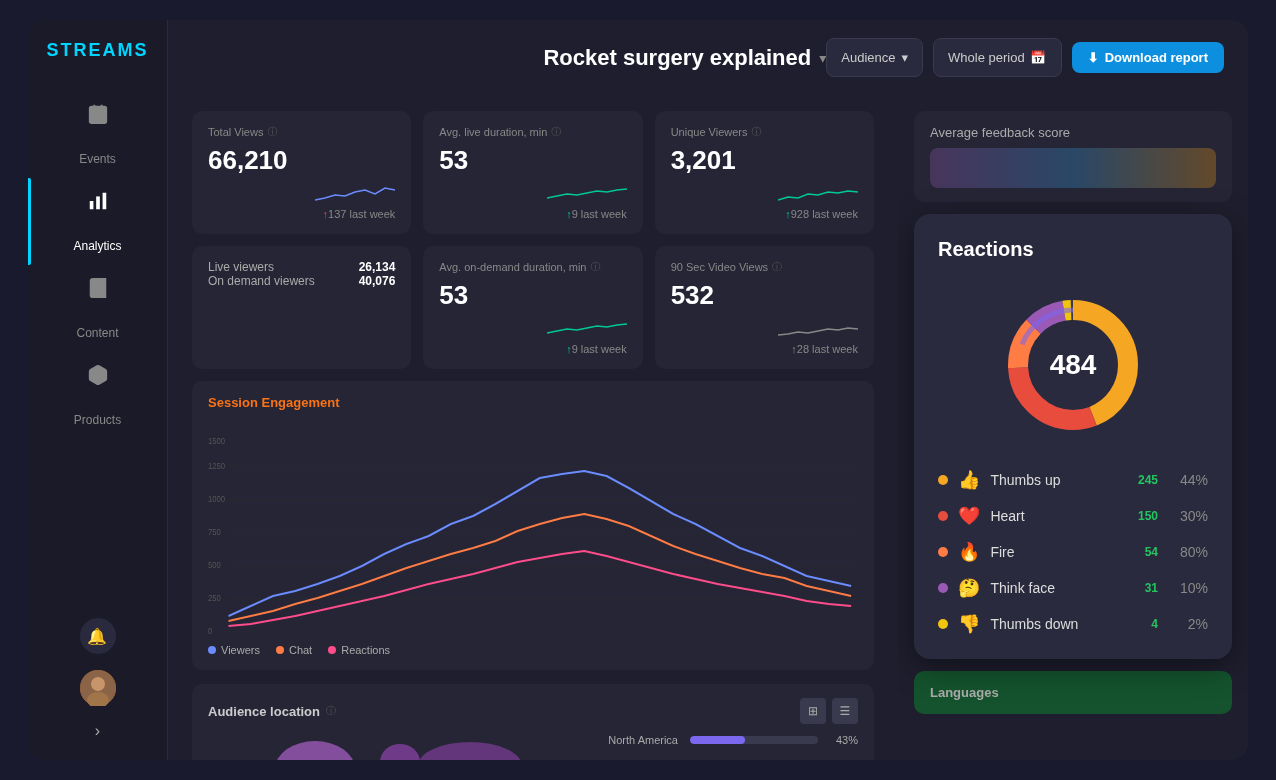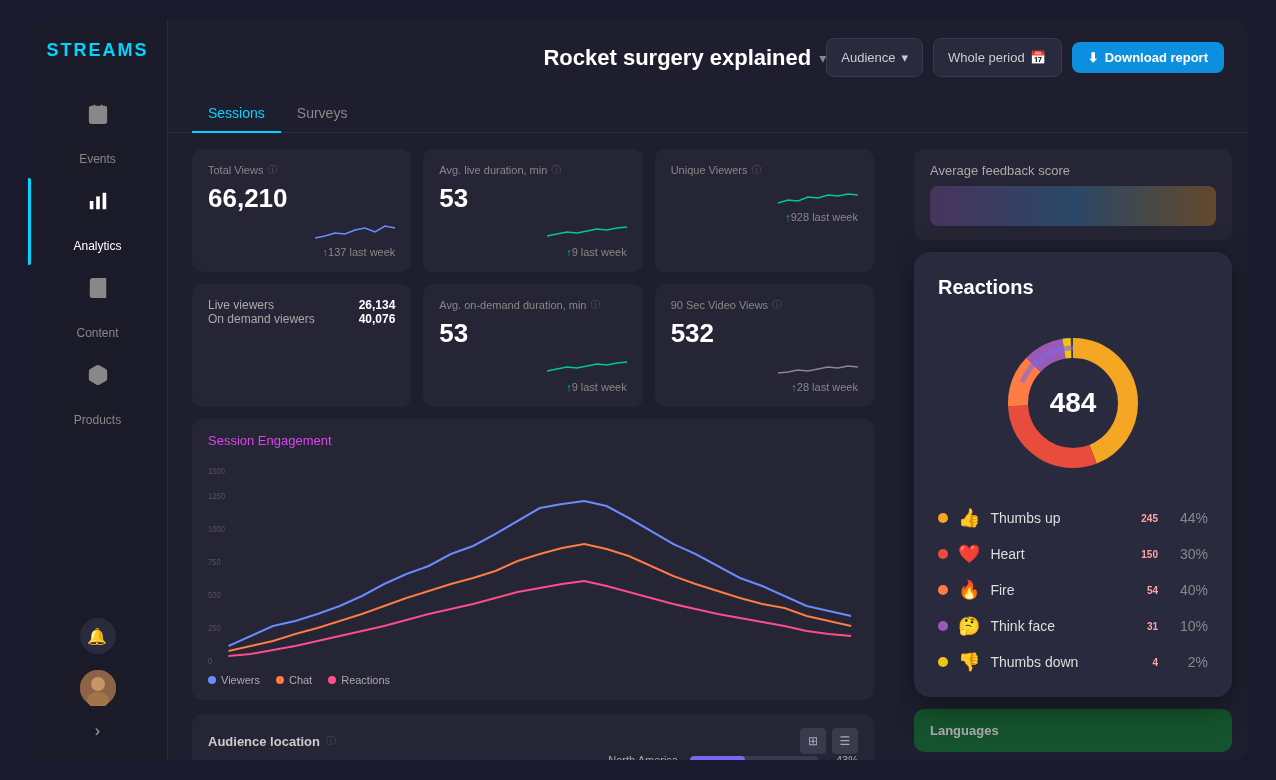--- a/index.html
+++ b/index.html
@@ -240,23 +240,23 @@
     .stat-row-item .value { font-weight: 600; color: #fff; }
     
     .chart-section {
       background: #252535;
       border-radius: 10px;
       padding: 14px 16px;
       margin-bottom: 14px;
     }
     .chart-title {
       font-size: 13px;
-      font-weight: 400;
-      color: #d946ef;
-      margin-bottom: 18px;
+      font-weight: 700;
+      color: #f97316;
+      margin-bottom: 26px;
     }
     .chart-container {
       position: relative;
       height: 200px;
     }
     .chart-legend {
       display: flex;
       gap: 16px;
       margin-top: 8px;
     }
@@ -275,20 +275,21 @@
     
     .audience-section {
       background: #252535;
       border-radius: 10px;
       padding: 14px 16px;
     }
     .section-header {
       display: flex;
       justify-content: space-between;
       align-items: center;
+      margin-bottom: 10px;
     }
     .section-title {
       font-size: 13px;
       font-weight: 600;
       color: #ccc;
     }
     .section-icons {
       display: flex;
       gap: 6px;
     }
@@ -406,23 +407,23 @@
     .reaction-emoji {
       font-size: 18px;
       flex-shrink: 0;
     }
     .reaction-label {
       flex: 1;
       font-size: 14px;
       color: #ddd;
     }
     .reaction-count {
-      font-size: 10px;
+      font-size: 12px;
       font-weight: 600;
-      color: #fca5a5;
+      color: #22c55e;
       margin-right: 8px;
     }
     .reaction-pct {
       font-size: 14px;
       color: #888;
       width: 32px;
       text-align: right;
     }
     .languages-section {
       background: #14532d;
@@ -522,24 +523,20 @@
           <span>Whole period</span>
           <span>📅</span>
         </button>
         <button class="download-btn">
           <span>⬇</span>
           <span>Download report</span>
         </button>
       </div>
     </div>
 
-    <div class="tab-bar">
-      <div class="tab active">Sessions</div>
-      <div class="tab">Surveys</div>
-    </div>
 
     <div class="content-body">
 
       <div class="left-panel">
 
         <div class="stats-row">
 
           <div class="stat-card">
             <div class="stat-label">
               <span>Total Views</span>
@@ -572,20 +569,21 @@
               <span style="color:#00c896;">↑ </span>
                 <span>9 last week</span>
             </div>
           </div>
 
           <div class="stat-card">
             <div class="stat-label">
               <span>Unique Viewers</span>
               <span style="color:#555;font-size:10px;">ⓘ</span>
             </div>
+            <div class="stat-value">3,201</div>
             <div style="display:flex;justify-content:flex-end;align-items:center;gap:4px;margin-top:4px;">
               <svg width="80" height="24" viewBox="0 0 80 24">
                 <polyline points="0,20 10,17 20,18 30,14 40,15 50,12 60,13 70,11 80,12" fill="none" stroke="#00c896" stroke-width="1.5"></polyline>
               </svg>
             </div>
             <div class="stat-sub">
               <span style="color:#00c896;">↑ </span>
                 <span>928 last week</span>
             </div>
           </div>
@@ -805,21 +803,21 @@
               <span class="reaction-label">Heart</span>
               <span class="reaction-count">150</span>
               <span class="reaction-pct">30%</span>
             </div>
 
             <div class="reaction-item">
               <div class="reaction-dot" style="background:#ff7c44;"></div>
               <span class="reaction-emoji">🔥</span>
               <span class="reaction-label">Fire</span>
               <span class="reaction-count">54</span>
-              <span class="reaction-pct">40%</span>
+              <span class="reaction-pct">80%</span>
             </div>
 
             <div class="reaction-item">
               <div class="reaction-dot" style="background:#9b59b6;"></div>
               <span class="reaction-emoji">🤔</span>
               <span class="reaction-label">Think face</span>
               <span class="reaction-count">31</span>
               <span class="reaction-pct">10%</span>
             </div>
 

